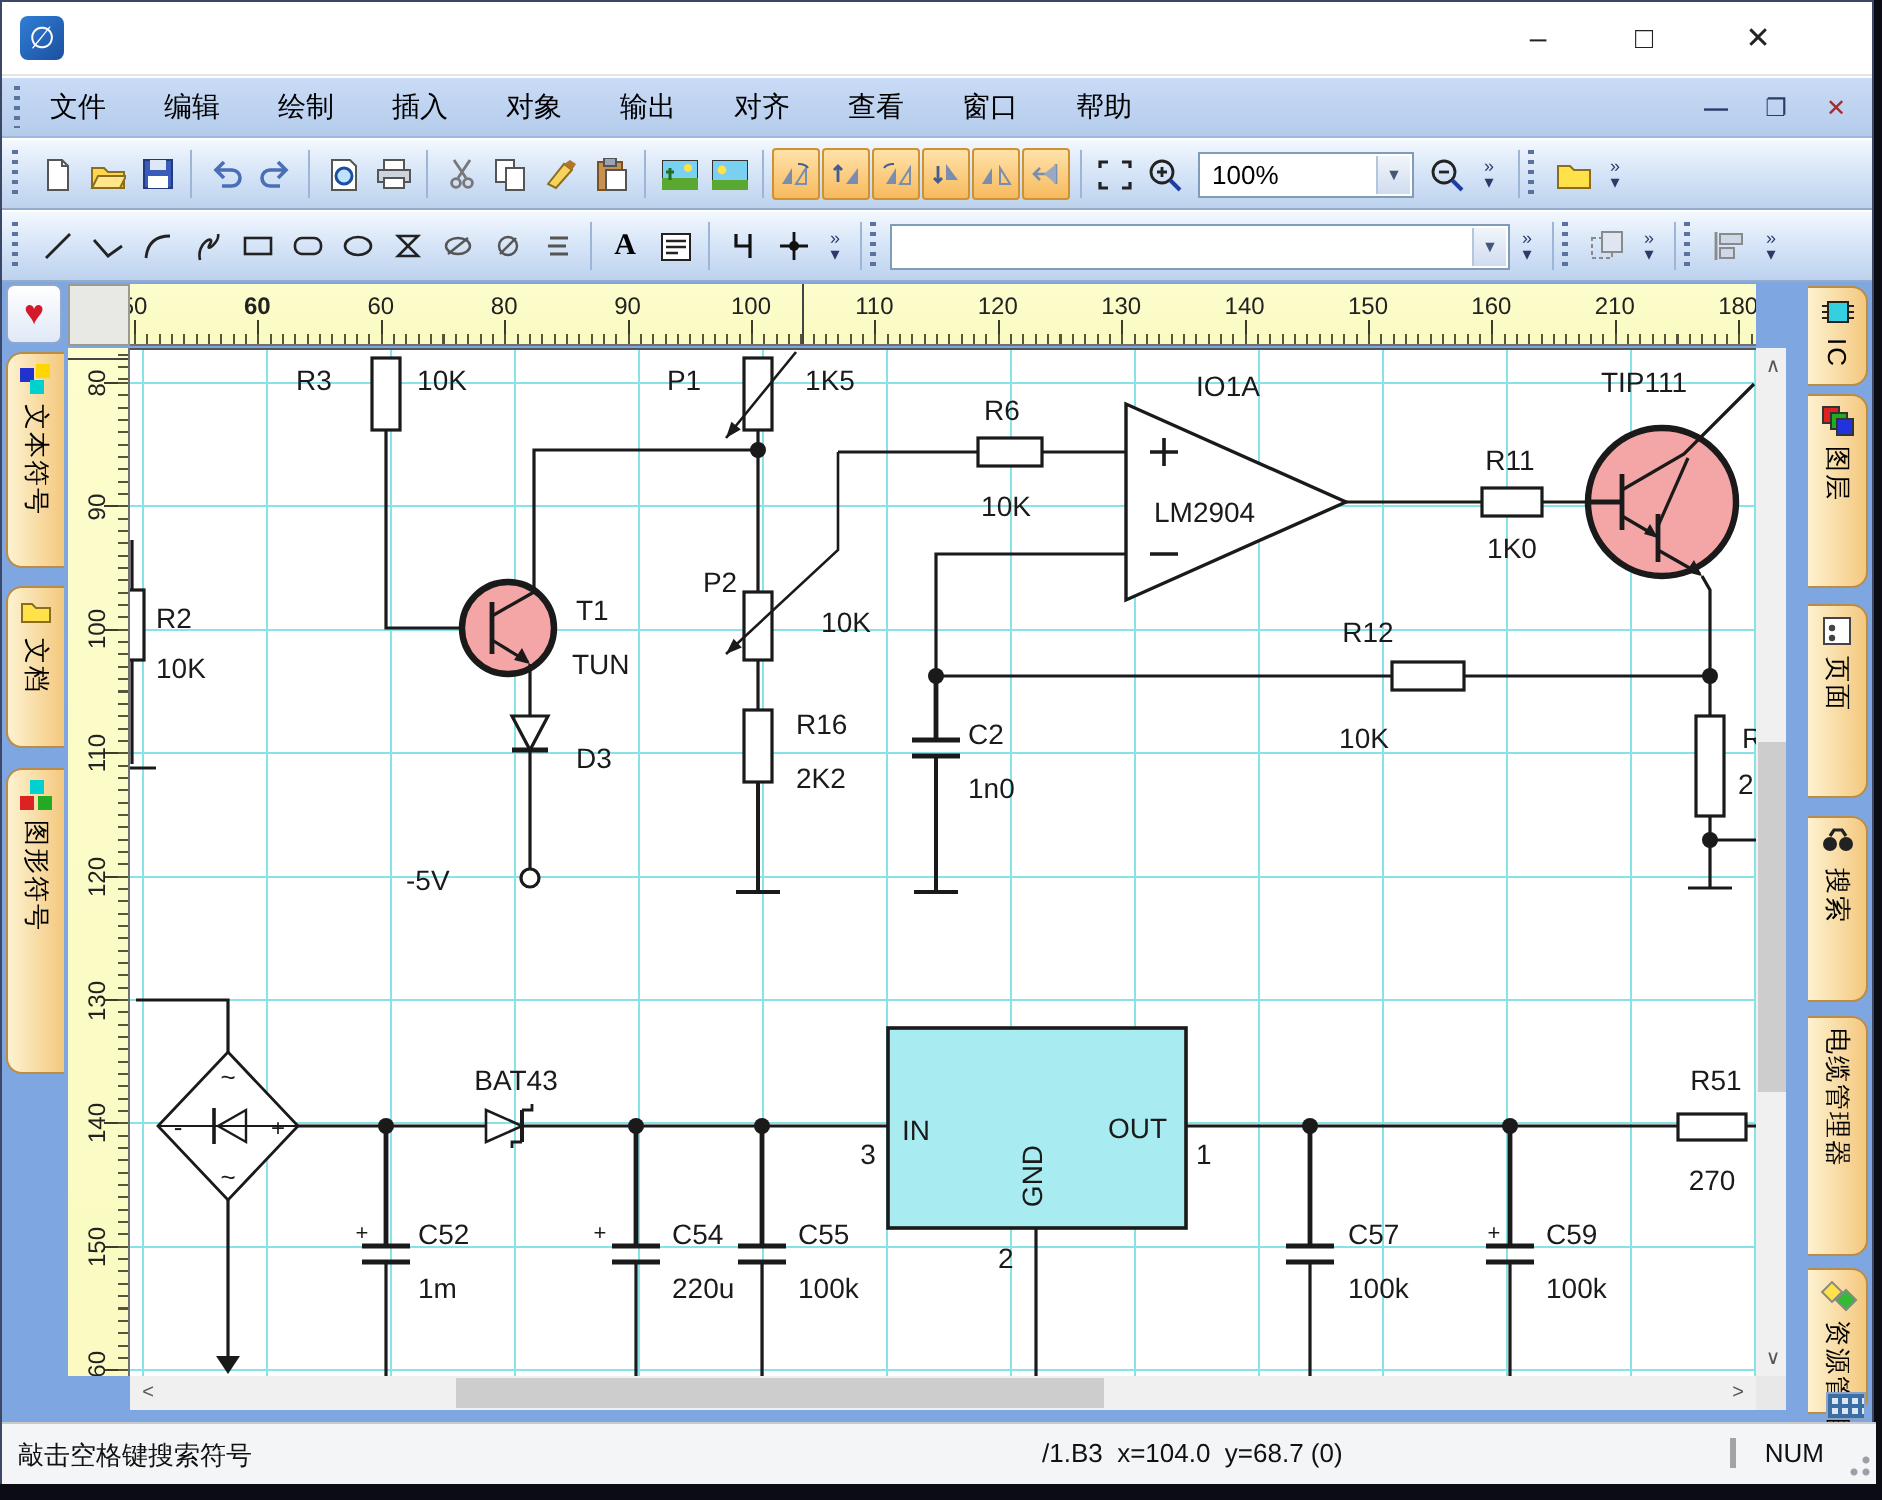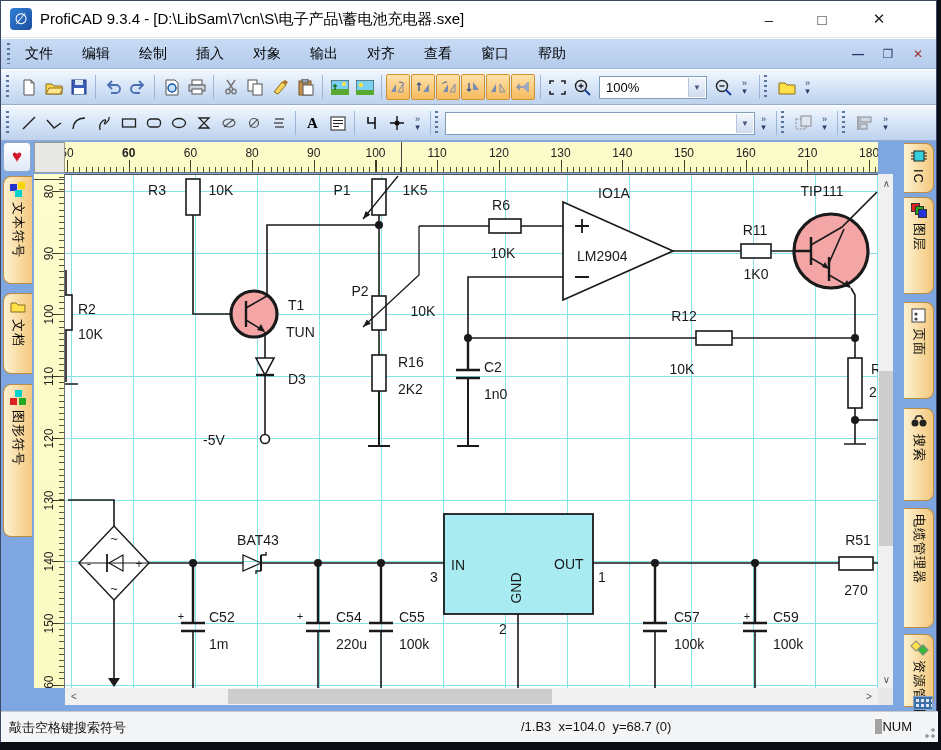--- a/index.html
+++ b/index.html
@@ -116,35 +116,34 @@
     background:
      repeating-linear-gradient(90deg,#3a6ea5 0 2px,transparent 2px 5px),
      repeating-linear-gradient(#3a6ea5 0 2px,transparent 2px 5px),#dce6f4;
     border:1px solid #8aa4c8; }
 
   
   .statusbar { position:absolute; left:0; top:710px; width:937px; height:31px; background:#f4f5f6;
     border-top:1px solid #c9c9c9; font-size:13px; color:#111; }
   .sb-hint { position:absolute; left:8px; top:7px; }
   .sb-pos { position:absolute; left:520px; top:7px; white-space:pre; }
-  .sb-num { position:absolute; right:26px; top:7px; border-left:7px solid #a3a3a3; }
+  .sb-num { position:absolute; right:26px; top:7px; border-left:3px solid #a3a3a3; padding-left:14px; }
   .sb-grip { position:absolute; right:2px; bottom:2px; width:13px; height:13px;
     background:
       radial-gradient(circle at 10px 3px,#9aa0a8 1.5px,transparent 2px),
       radial-gradient(circle at 10px 9px,#9aa0a8 1.5px,transparent 2px),
       radial-gradient(circle at 4px 9px,#9aa0a8 1.5px,transparent 2px); }
 </style>
 </head>
 <body>
 
 <div class="window">
 
   <div class="titlebar">
     <div class="app-icon">∅</div>
-    <div class="title-text">ProfiCAD 9.3.4 - [D:\LibSam\7\cn\S\电子产品\蓄电池充电器.sxe]</div>
     <div class="win-btn wb-min">–</div>
     <div class="win-btn wb-max">□</div>
     <div class="win-btn wb-close">✕</div>
   </div>
 
   <div class="menubar">
     <div class="grip"></div>
     <div class="menu-item">文件</div>
     <div class="menu-item">编辑</div>
     <div class="menu-item">绘制</div>

